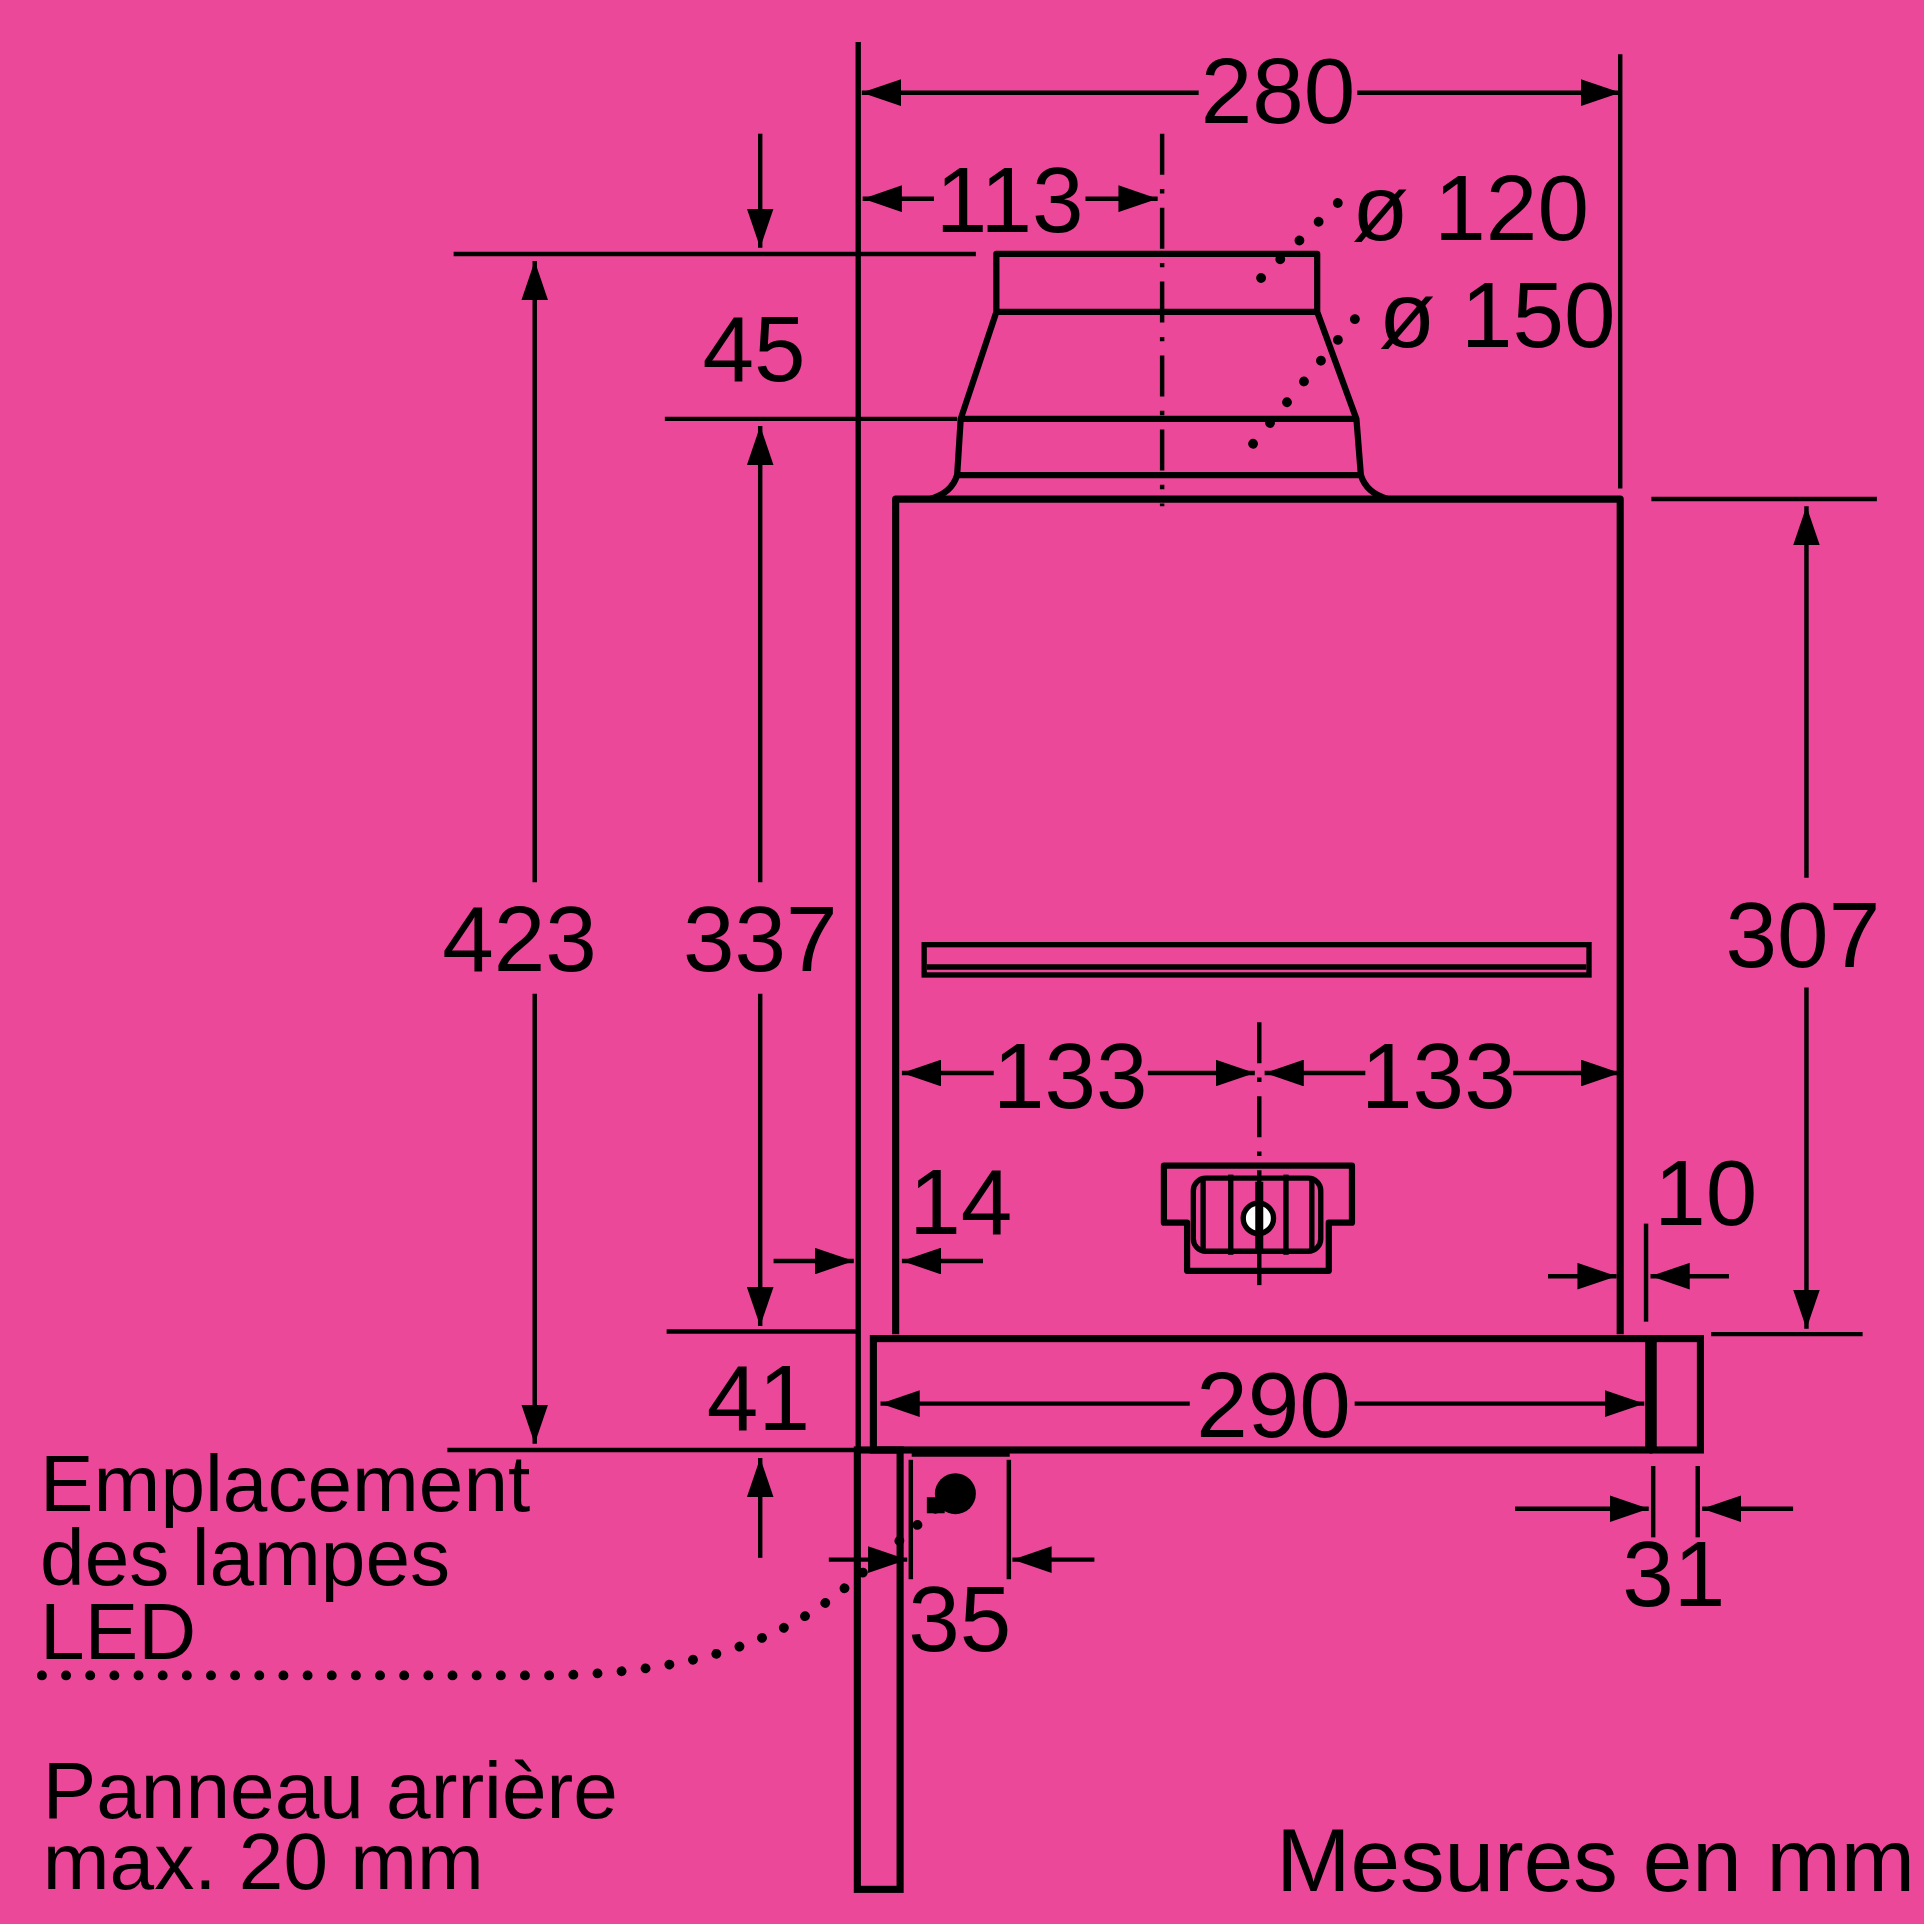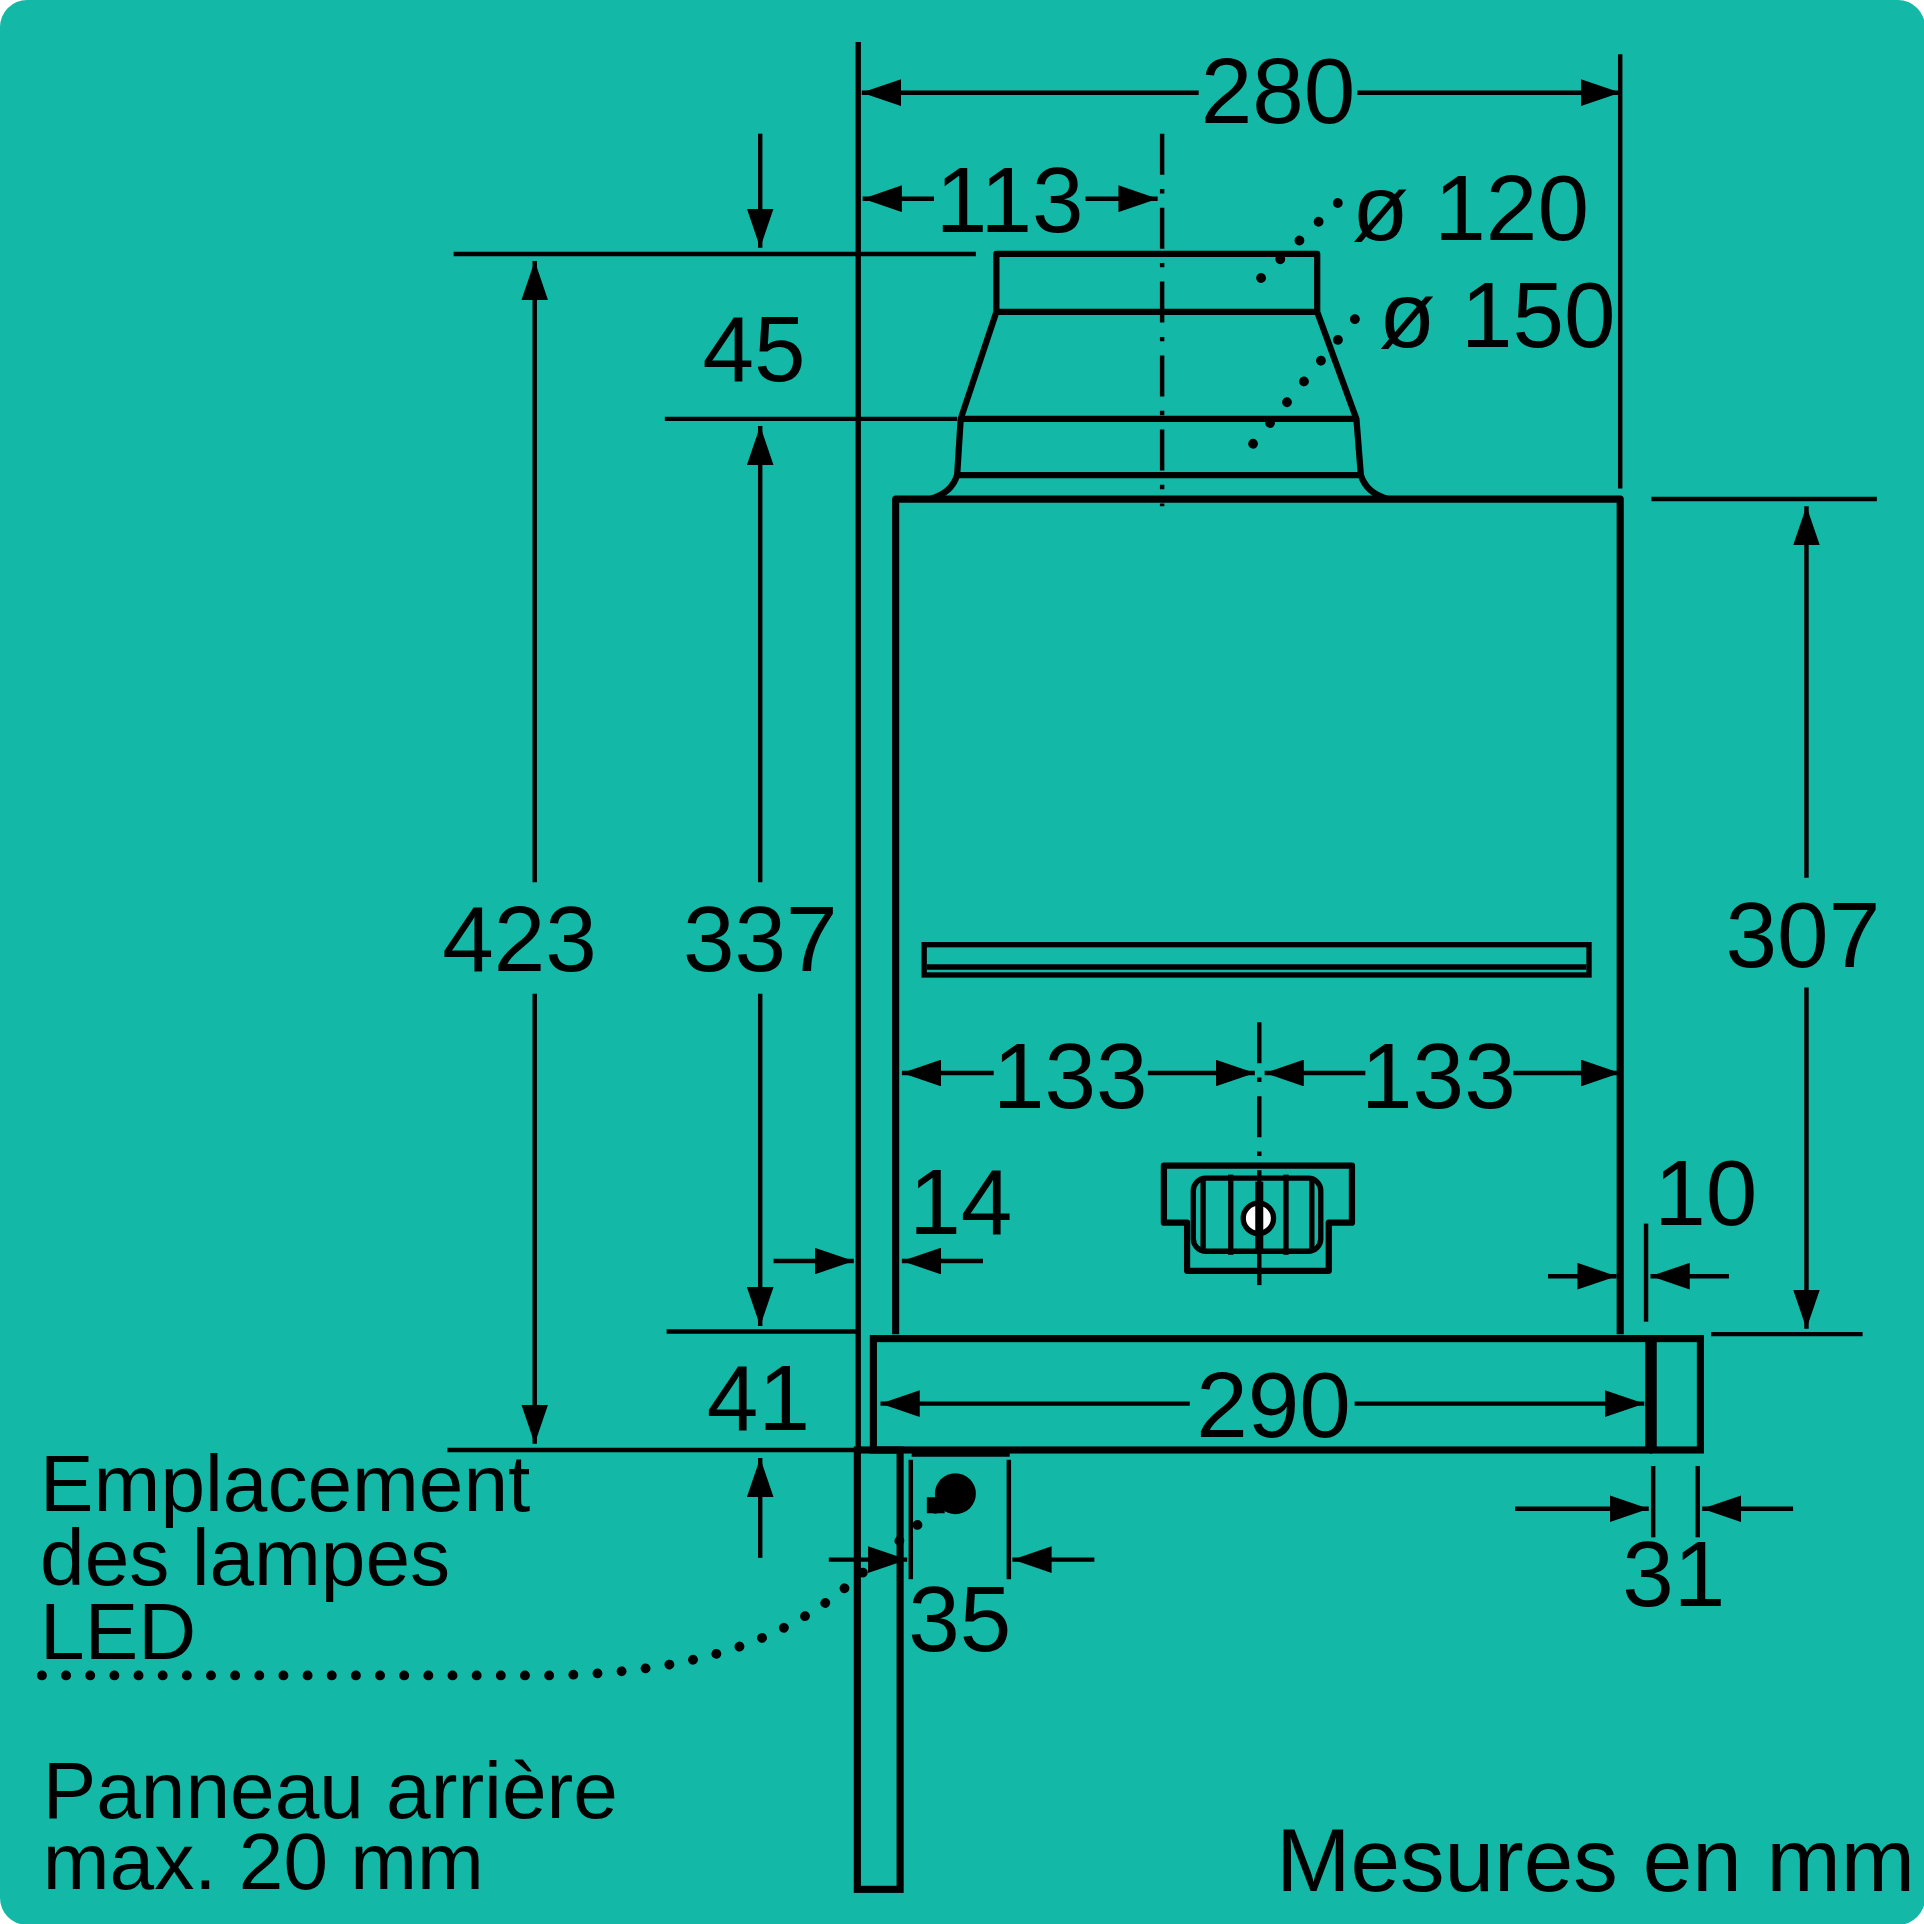--- a/index.html
+++ b/index.html
@@ -1,16 +1,16 @@
 <!DOCTYPE html>
 <html style="font-size:14.3px"><head>
 <meta charset="utf-8">
 <style>
   html,body{margin:0;padding:0;background:#ffffff;}
-  .page{width:1925px;height:1925px;position:relative;background:#14b8a6;overflow:hidden;border-radius:27px;}
+  .page{width:1925px;height:1925px;position:relative;background:#ec4899;overflow:hidden;}
   svg{position:absolute;top:0;left:0;}
   text{font-family:"Liberation Sans","DejaVu Sans",sans-serif;fill:#000;}
   .dim{font-size:104px;}
   .note{font-size:90px;}
   .units{font-size:100px;}
 </style>
 </head>
 <body>
 
 <div class="page">

